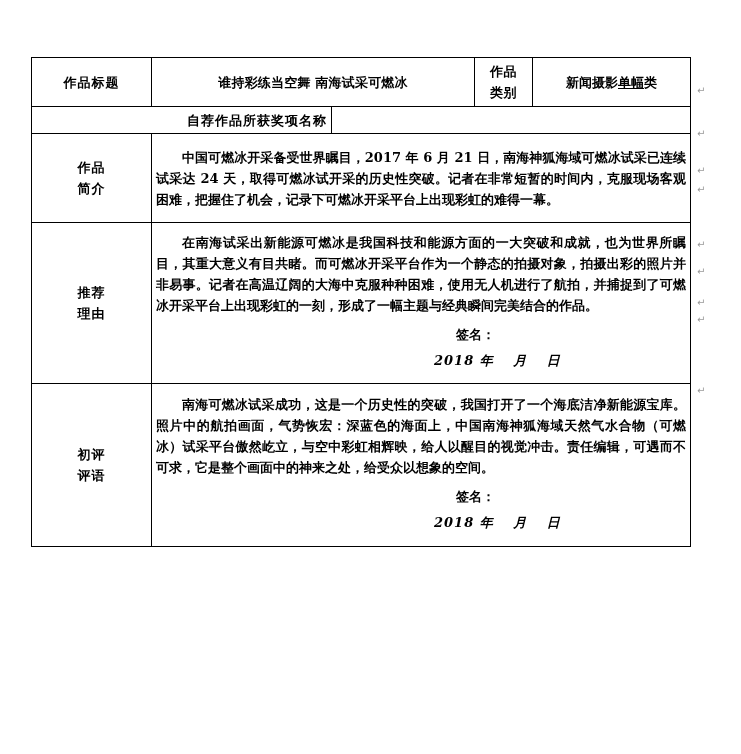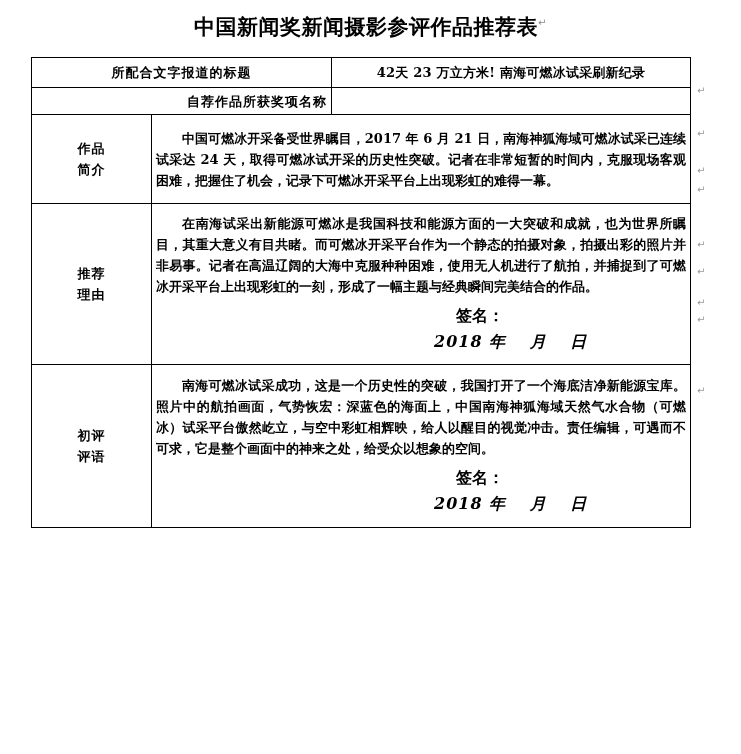--- a/index.html
+++ b/index.html
@@ -112,21 +112,21 @@
   }
   .body-cell p {
     margin: 0;
     text-indent: 2em;
     text-align: justify;
   }
 
   .sign-block {
     margin-top: 6px;
     font-weight: bold;
-    font-size: 16px;
+    font-size: 13px;
     line-height: 26px;
   }
   .sign-line {
     padding-left: 300px;
     white-space: nowrap;
   }
   .date-line {
     padding-left: 278px;
     white-space: nowrap;
     letter-spacing: 1px;
@@ -159,40 +159,44 @@
     display: block;
     color: #9a9a9a;
     font-size: 10px;
   }
 </style>
 </head>
 <body>
 
 <div class="page">
 
-  <div class="doc-title"><span>中国新闻奖新闻摄影参评作品推荐表</span><span class="pilcrow">↵</span></div>
 
   <table class="form-table">
     <colgroup>
       <col style="width:120px">
       <col style="width:180px">
       <col style="width:143px">
       <col style="width:58px">
       <col style="width:158px">
     </colgroup>
     <tbody>
 
-
-
-
-
-      <tr>
-        <td class="wide-lbl" colspan="2" style="height:29px">所配合文字报道的标题</td>
-        <td class="val" colspan="3">42天 23 万立方米! 南海可燃冰试采刷新纪录</td>
-      </tr>
+      <tr>
+        <td class="lbl" style="height:48px">作品标题</td>
+        <td class="val" colspan="2">谁持彩练当空舞 南海试采可燃冰</td>
+        <td class="lbl-sm">
+          <div>作品</div>
+          <div>类别</div>
+        </td>
+        <td class="val-u"><span>新闻摄影</span><span class="underline-part">单幅</span><span>类</span></td>
+      </tr>
+
+
+
+
 
       <tr>
         <td class="wide-lbl-left" colspan="2" style="height:26px">自荐作品所获奖项名称</td>
         <td class="val" colspan="3"></td>
       </tr>
 
       <tr>
         <td class="side-lbl" style="height:88px">
           <div>作品</div>
           <div>简介</div>

